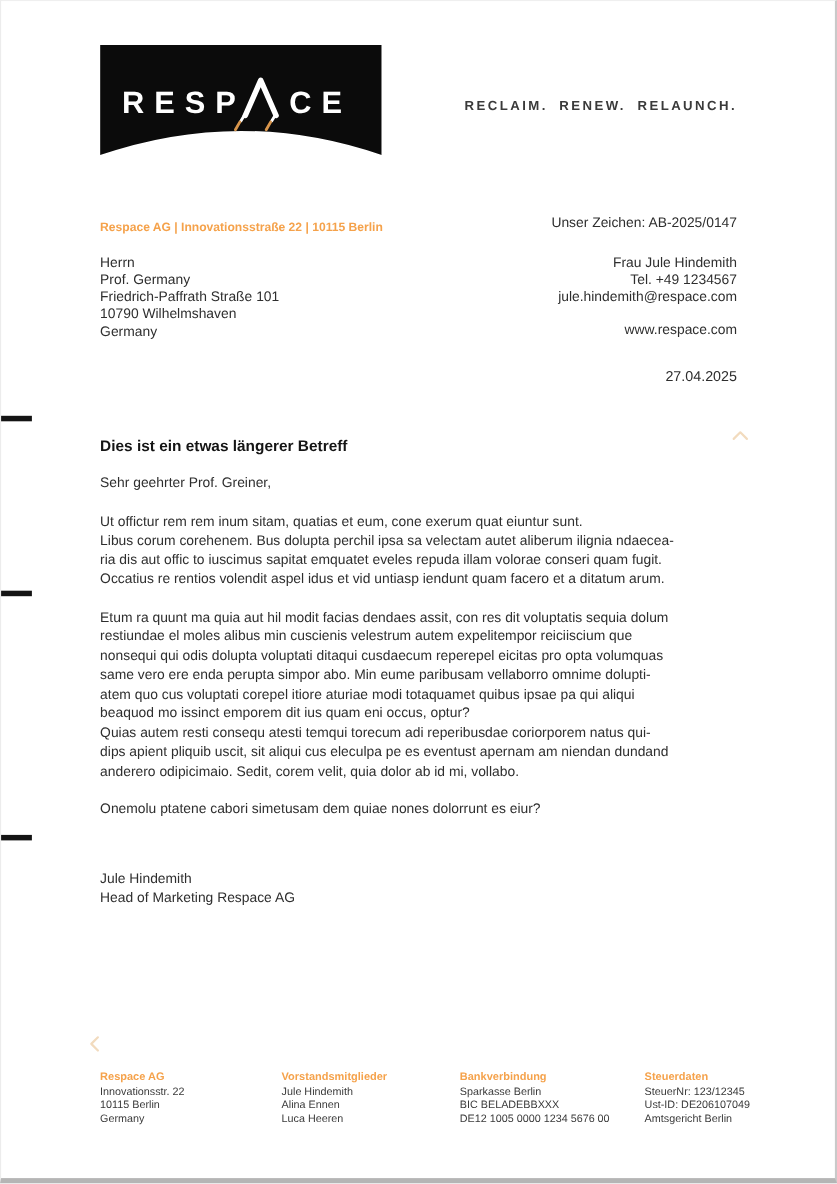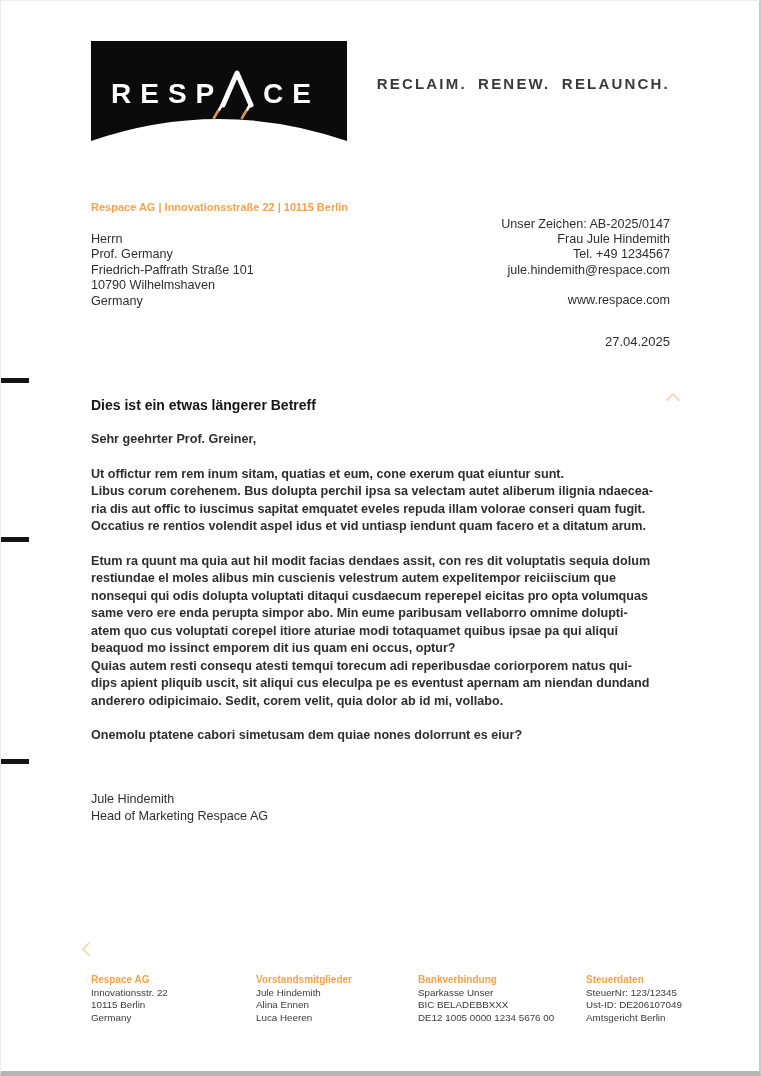--- a/index.html
+++ b/index.html
@@ -16,40 +16,40 @@
     border-right: 2px solid #c9c9c9;
     border-bottom: 5px solid #b5b5b5;
     overflow: hidden;
   }
 
   
   .logo { position: absolute; left: 90px; top: 40px; width: 220px; height: 104px; font-weight: bold; }
 
   
   .tagline {
-    position: absolute; right: 89px; top: 74px;
-    font-size: 15px; font-weight: bold; color: #3a3a3a;
+    position: absolute; right: 89px; top: 88px;
+    font-size: 12px; font-weight: bold; color: #3a3a3a;
     letter-spacing: 2.2px; word-spacing: 5px; text-align: right;
   }
 
   
   .sender-line {
     position: absolute; left: 90px; top: 200px;
     font-size: 11px; font-weight: bold; color: #F5A24B;
   }
 
   
   .recipient {
     position: absolute; left: 90px; top: 231px;
     font-size: 12.6px; line-height: 15.4px; color: #2e2e2e;
   }
 
   
   .reference {
-    position: absolute; right: 89px; top: 216px; text-align: right;
+    position: absolute; right: 89px; top: 194px; text-align: right;
     font-size: 12.6px; color: #2e2e2e;
   }
   .contact {
     position: absolute; right: 89px; top: 231px; text-align: right;
     font-size: 12.6px; line-height: 15.4px; color: #2e2e2e;
   }
   .website {
     position: absolute; right: 89px; top: 292px; text-align: right;
     font-size: 12.6px; color: #2e2e2e;
   }
@@ -67,21 +67,21 @@
   
   .subject {
     position: absolute; left: 90px; top: 396px;
     font-size: 14px; font-weight: bold; color: #151515;
   }
   .caret-up { position: absolute; left: 664px; top: 387px; }
   .body-block {
     position: absolute; left: 90px; top: 430px; width: 598px;
     font-size: 12.6px; line-height: 17.5px; color: #2e2e2e;
   }
-  .para { white-space: pre-line; margin-top: 17px; font-weight: bold; }
+  .para { white-space: pre-line; margin-top: 17px; }
   .salutation { margin-top: 0; }
   .closing { margin-top: 17px; }
   .signature { margin-top: 46px; line-height: 17.5px; }
 
   
   .footer-chevron { position: absolute; left: 80px; top: 940px; }
   .footer-col { position: absolute; top: 973px; font-size: 9.8px; line-height: 12.2px; color: #3a3a3a; }
   .footer-col .fc-heading { font-size: 10px; font-weight: bold; color: #F5A24B; margin-bottom: 1px; }
   .footer-col.c1 { left: 90px; }
   .footer-col.c2 { left: 255px; }
@@ -175,21 +175,21 @@
     <div>Germany</div>
   </div>
   <div class="footer-col c2">
     <div class="fc-heading">Vorstandsmitglieder</div>
     <div>Jule Hindemith</div>
     <div>Alina Ennen</div>
     <div>Luca Heeren</div>
   </div>
   <div class="footer-col c3">
     <div class="fc-heading">Bankverbindung</div>
-    <div>Sparkasse Unser</div>
+    <div>Sparkasse Berlin</div>
     <div>BIC BELADEBBXXX</div>
     <div>DE12 1005 0000 1234 5676 00</div>
   </div>
   <div class="footer-col c4">
     <div class="fc-heading">Steuerdaten</div>
     <div>SteuerNr: 123/12345</div>
     <div>Ust-ID: DE206107049</div>
     <div>Amtsgericht Berlin</div>
   </div>
 

